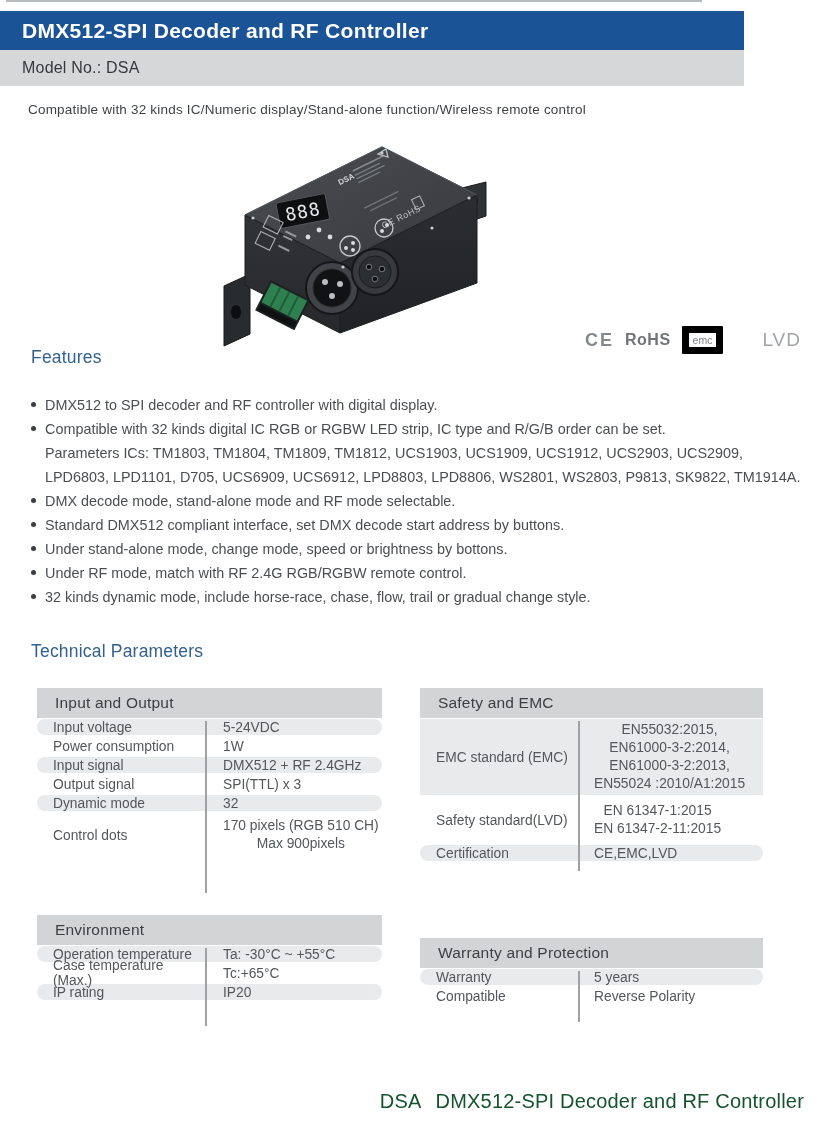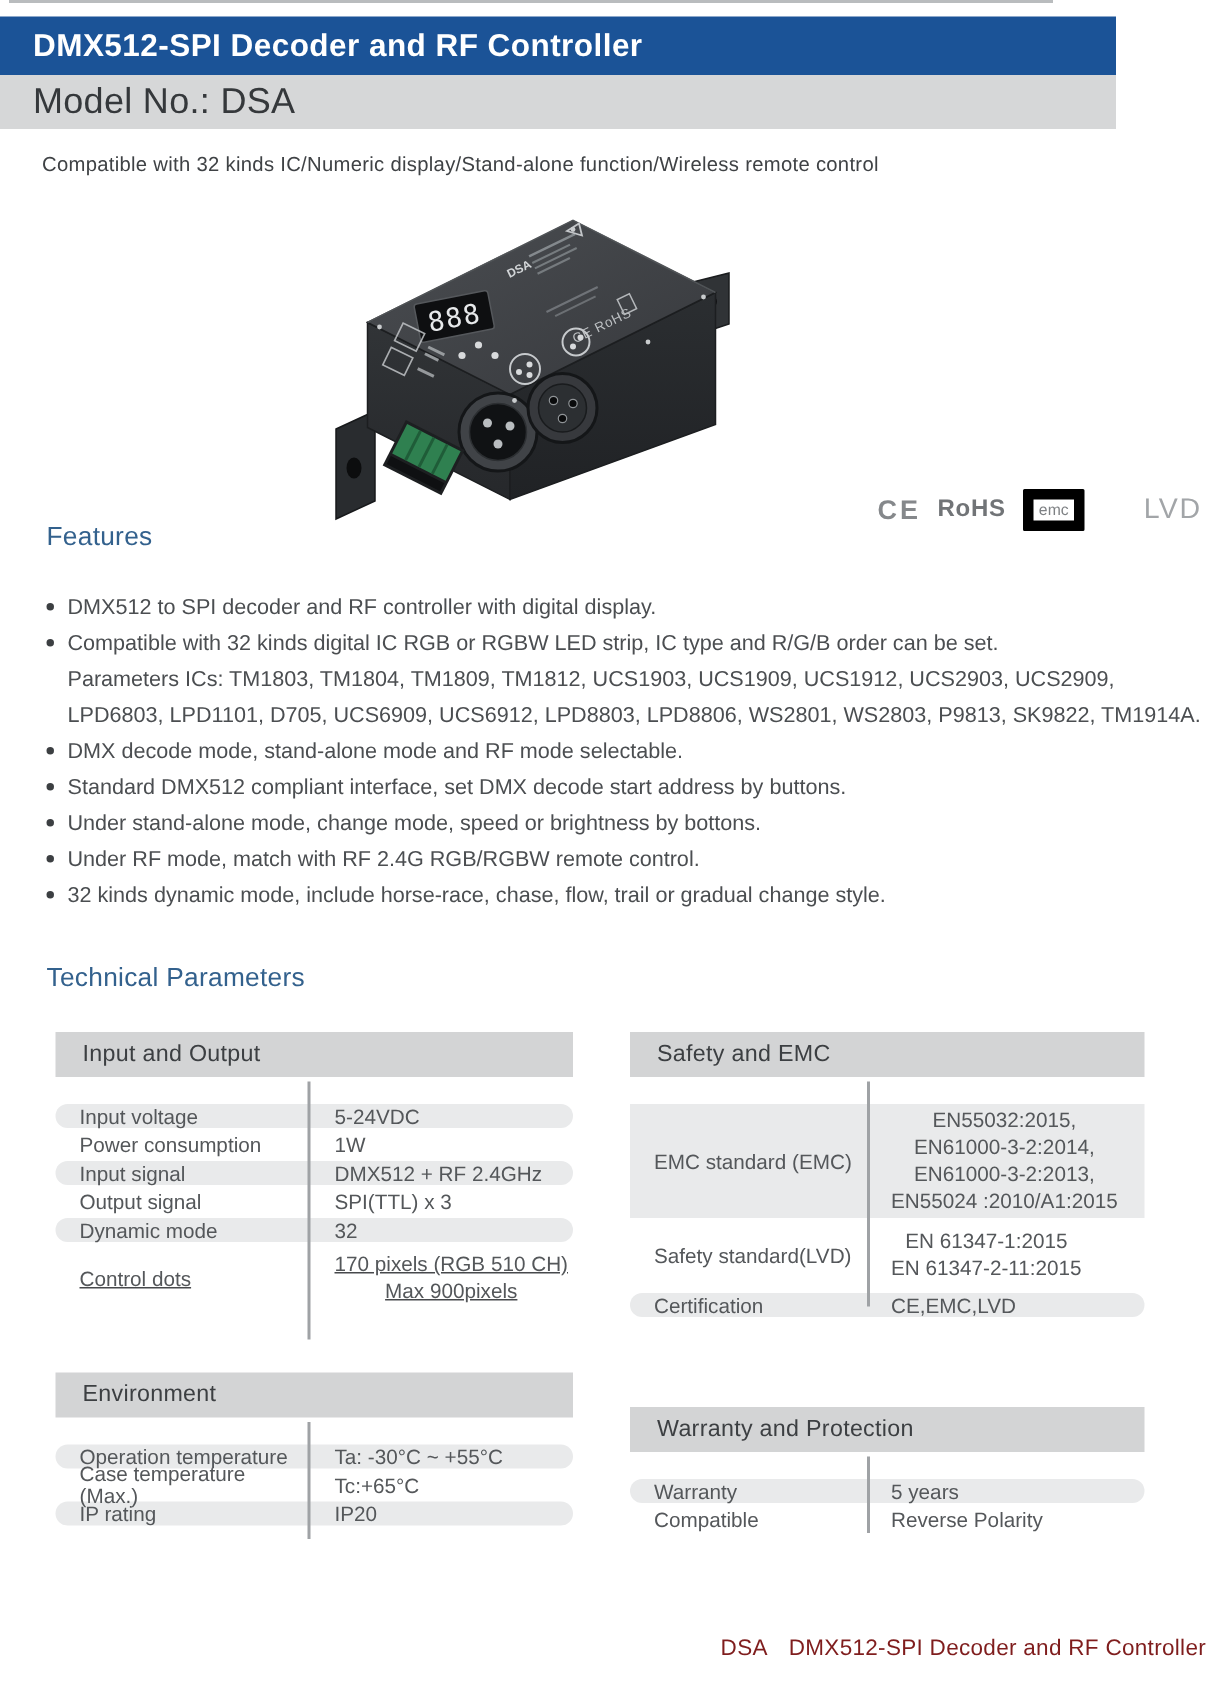--- a/index.html
+++ b/index.html
@@ -13,21 +13,21 @@
   .top-rule { position:absolute; left:6px; top:0; width:696px; height:2px; background:#b9bcbe; }
   .title-bar {
     position:absolute; left:0; top:11px; width:744px; height:39px;
     background:#1b5397; display:flex; align-items:center; padding-left:22px;
   }
   .title-bar .t { color:#ffffff; font-size:21px; font-weight:bold; letter-spacing:.3px; }
   .model-bar {
     position:absolute; left:0; top:50px; width:744px; height:36px;
     background:#d6d7d8; display:flex; align-items:center; padding-left:22px;
   }
-  .model-bar .t { color:#35383b; font-size:24px; letter-spacing:.2px; }
+  .model-bar .t { color:#35383b; font-size:16px; letter-spacing:.2px; }
   .tagline {
     position:absolute; left:28px; top:102px; font-size:13.5px; color:#3f4245; letter-spacing:.2px;
   }
   
   .product { position:absolute; left:222px; top:138px; width:272px; height:212px; }
   .cert-row {
     position:absolute; left:585px; top:327px; width:170px; height:26px;
     display:flex; align-items:center; gap:11px; color:#7e8184;
   }
   .cert-ce { font-size:18px; letter-spacing:2px; font-weight:bold; color:#85888b; }
@@ -40,43 +40,43 @@
   .features-list li { position:relative; padding-left:14px; }
   .features-list li .dot {
     position:absolute; left:0; top:9px; width:5px; height:5px; border-radius:50%; background:#3c3f42;
   }
   .features-list .line { font-size:14.4px; line-height:24px; color:#4b4e51; white-space:nowrap; }
   
   .tables-area { position:absolute; left:0; top:688px; width:818px; height:350px; }
   .ptable { position:absolute; }
   .ptable .thead {
     height:30px; background:#d3d4d5; display:flex; align-items:center;
-    padding-left:18px; font-size:15.5px; color:#3c3f42; letter-spacing:.2px; margin-bottom:18px;
+    padding-left:18px; font-size:15.5px; color:#3c3f42; letter-spacing:.2px; margin-bottom:1px;
   }
   .ptable .row { display:flex; margin-bottom:3px; align-items:center; }
   .ptable .row.stripe { background:#e9eaeb; }
   .ptable .row.plain { background:#ffffff; }
   .ptable .cell-label { font-size:13.8px; color:#54575a; padding-left:16px; }
   .ptable .cell-value { font-size:13.8px; color:#54575a; }
   .ptable .vline { position:absolute; width:2px; background:#9fa2a5; }
   .h24 { height:16px;border-radius:11px; }
-  .h42 { height:42px;text-decoration:underline; }
+  .h42 { height:42px; }
   .h44 { height:44px; }
   .h76 { height:76px; }
   .vlines { line-height:18px;text-align:center; }
   
   .ptable.left-col  { width:345px; }
   .ptable.right-col { width:343px; }
   .ptable.left-col  .cell-label { width:168px; }
   .ptable.right-col .cell-label { width:158px; }
   .ptable.left-col  .cell-value { padding-left:18px; }
   .ptable.right-col .cell-value { padding-left:16px; }
   
   .footer {
-    position:absolute; right:14px; top:1090px; font-size:15px; color:#7f1d1d; letter-spacing:.2px;
+    position:absolute; right:14px; top:1090px; font-size:20px; color:#14532d; letter-spacing:.2px;
   }
   .footer .model { margin-right:14px; }
 </style>
 </head>
 <body>
 
 <div class="page">
 
   <div class="top-rule"></div>
 

